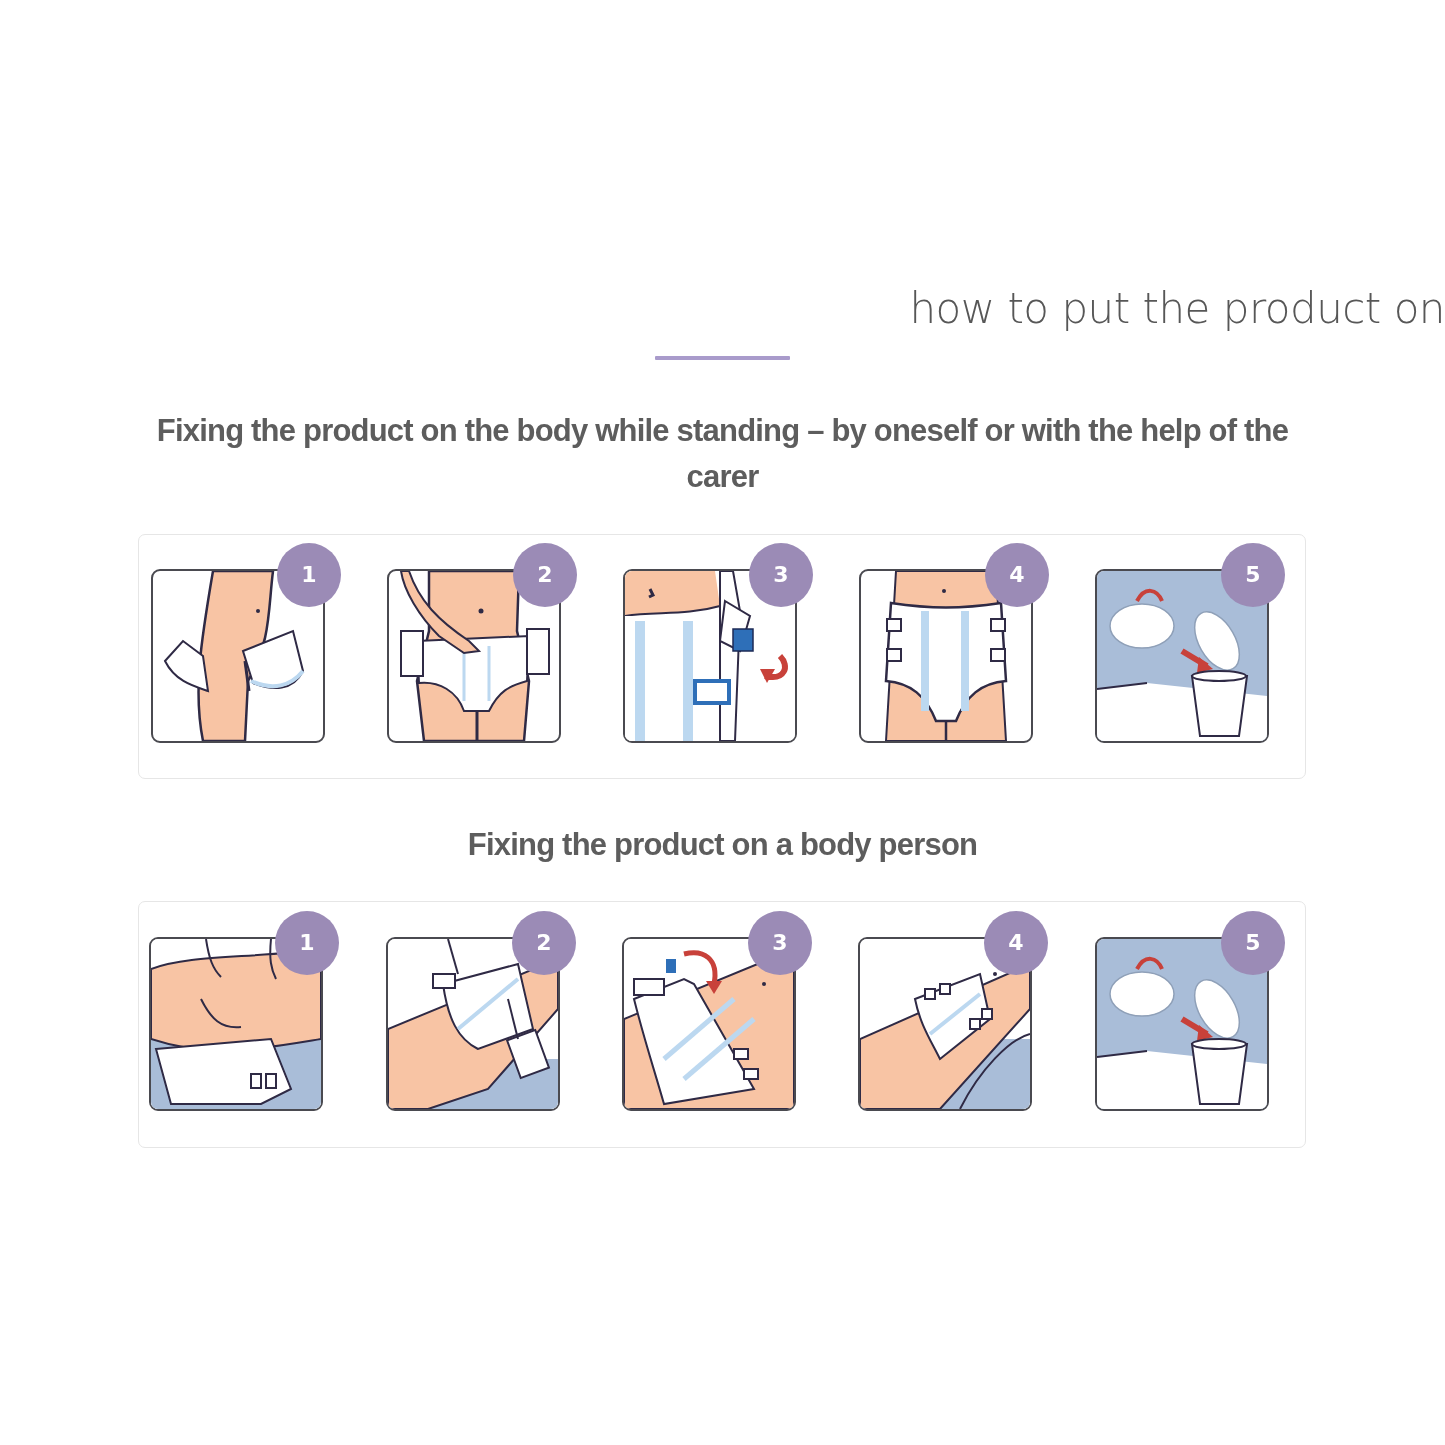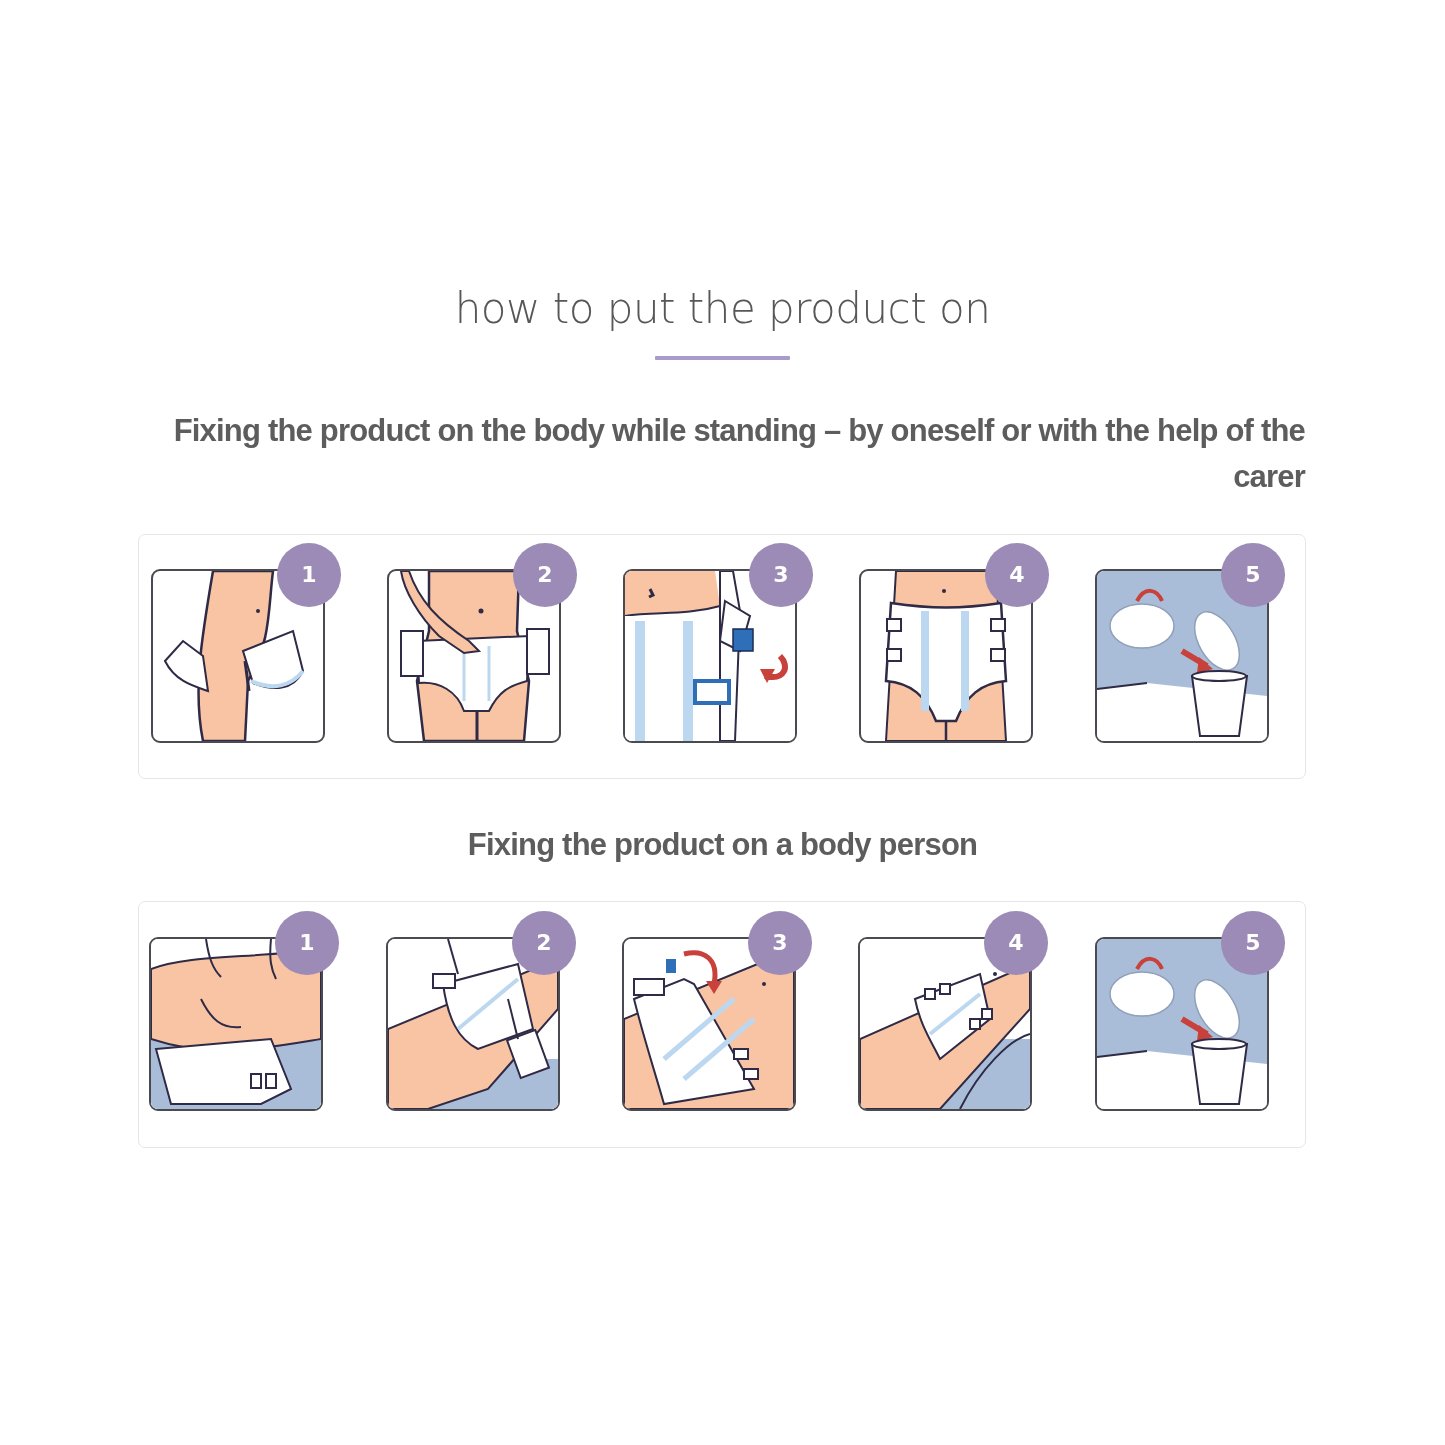--- a/index.html
+++ b/index.html
@@ -1,25 +1,25 @@
 <!DOCTYPE html>
 <html><head>
 <meta charset="utf-8">
 <style>
   html, body { margin: 0; padding: 0; background: #ffffff; }
   body { width: 1445px; height: 1445px; position: relative; overflow: hidden;
          font-family: "DejaVu Sans", "Liberation Sans", sans-serif; color: #5a5a5a; }
-  .page-title { position: absolute; left: 0; width: 1445px; top: 284px; text-align: center;
+  .page-title { position: absolute; left: 0; width: 1445px; top: 284px; text-align: right;
     font-size: 42px; font-weight: 300; color: #575757; letter-spacing: -0.5px; margin: 0; }
   .title-underline { position: absolute; left: 655px; top: 356px; width: 135px; height: 4px;
     background: #a99bcb; border-radius: 1px; }
   .section-heading { position: absolute; left: 140px; width: 1165px; text-align: center;
     font-size: 31px; line-height: 46px; color: #5d5d5d; margin: 0; letter-spacing: -0.8px;
     font-family: "Liberation Sans", sans-serif; }
-  #heading-standing { top: 408px; text-align: right; }
+  #heading-standing { top: 408px; }
   #heading-lying { top: 822px; }
   .card { position: absolute; left: 138px; width: 1166px; background: #fff;
     border: 1.5px solid #e6e6e6; border-radius: 7px; }
   #card-standing { top: 534px; height: 243px; }
   #card-lying { top: 901px; height: 245px; }
   .step { position: absolute; width: 180px; height: 200px; }
   .step-box { position: absolute; left: 0; bottom: 0; width: 170px; height: 170px;
     border: 2px solid #4a4a50; border-radius: 9px; overflow: hidden; background: #fff; }
   .step-box svg { display: block; width: 170px; height: 170px; }
   .badge { position: absolute; top: 0; right: -10px; width: 64px; height: 64px; border-radius: 50%;

